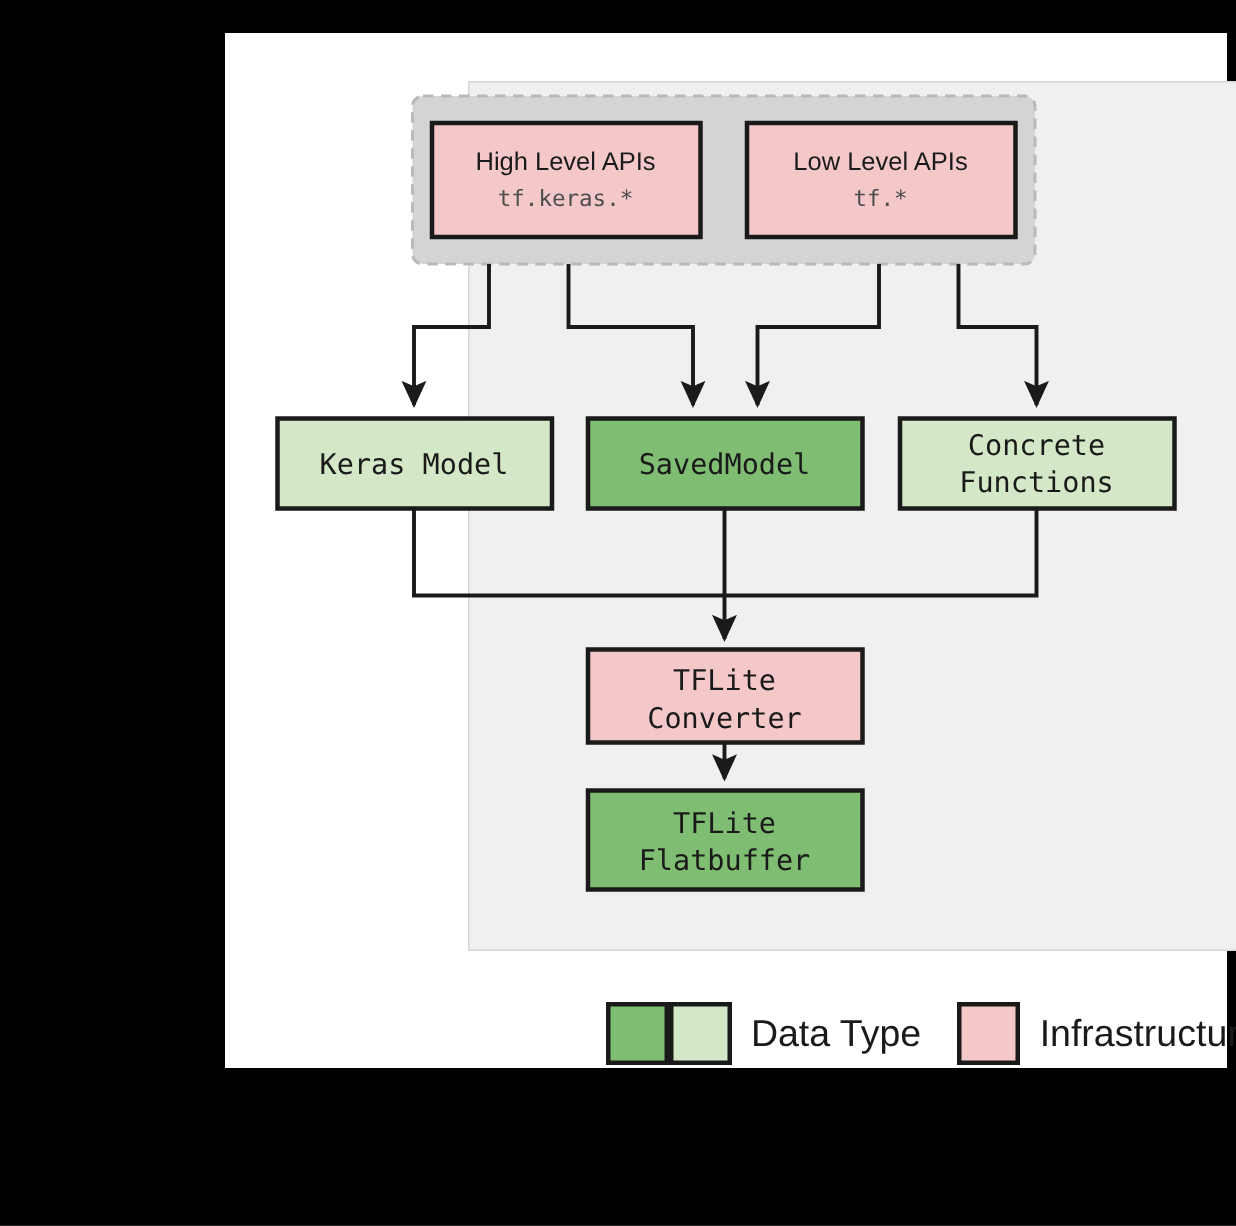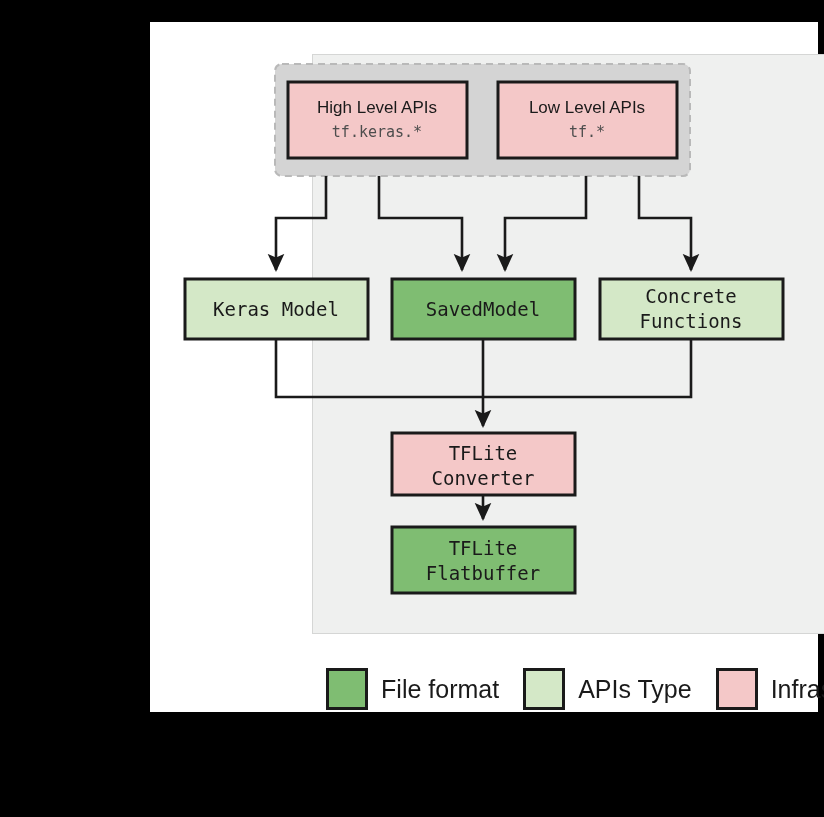--- a/index.html
+++ b/index.html
@@ -100,26 +100,25 @@
 <div id="stage">
 
   <div id="page-card">
 
     <div id="diagram-panel"></div>
 
     <div id="legend">
 
       <div class="legend-item">
         <span class="legend-swatch" style="background:#7fbd72"></span>
-        <span class="legend-text">File format</span>
       </div>
 
       <div class="legend-item">
         <span class="legend-swatch" style="background:#d4e8c7"></span>
-        <span class="legend-text">APIs Type</span>
+        <span class="legend-text">Data Type</span>
       </div>
 
       <div class="legend-item">
         <span class="legend-swatch" style="background:#f4c8c8"></span>
         <span class="legend-text">Infrastructure</span>
       </div>
 
     </div>
   </div>
 

